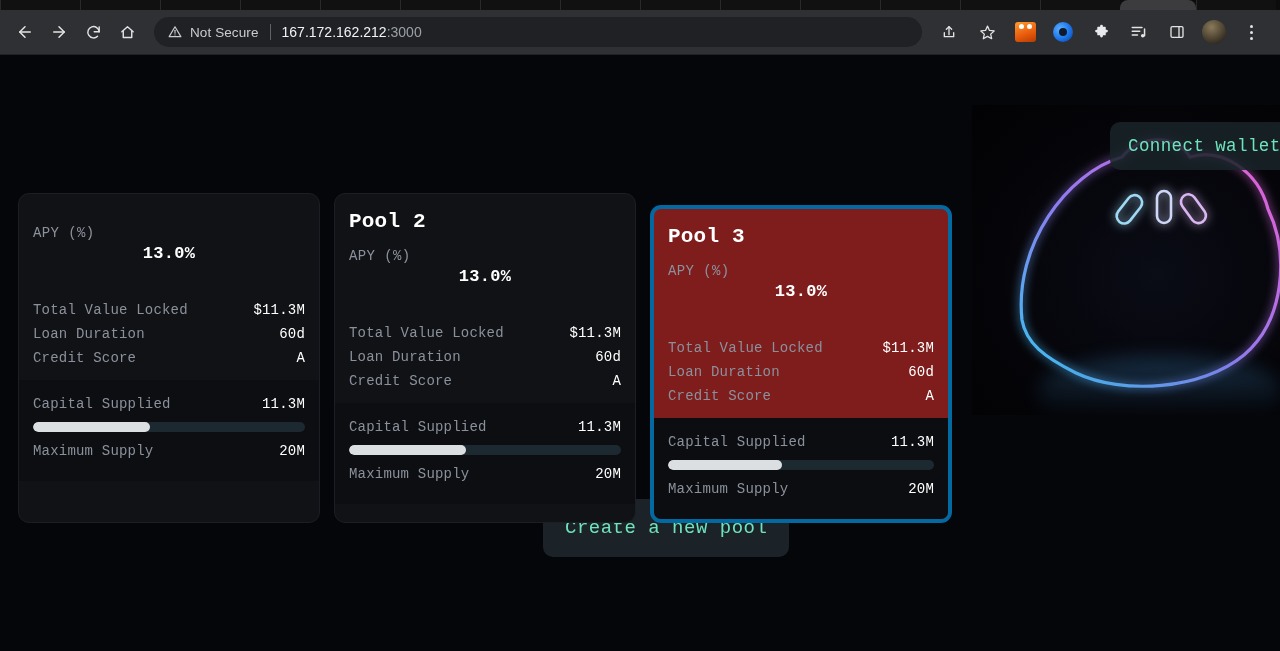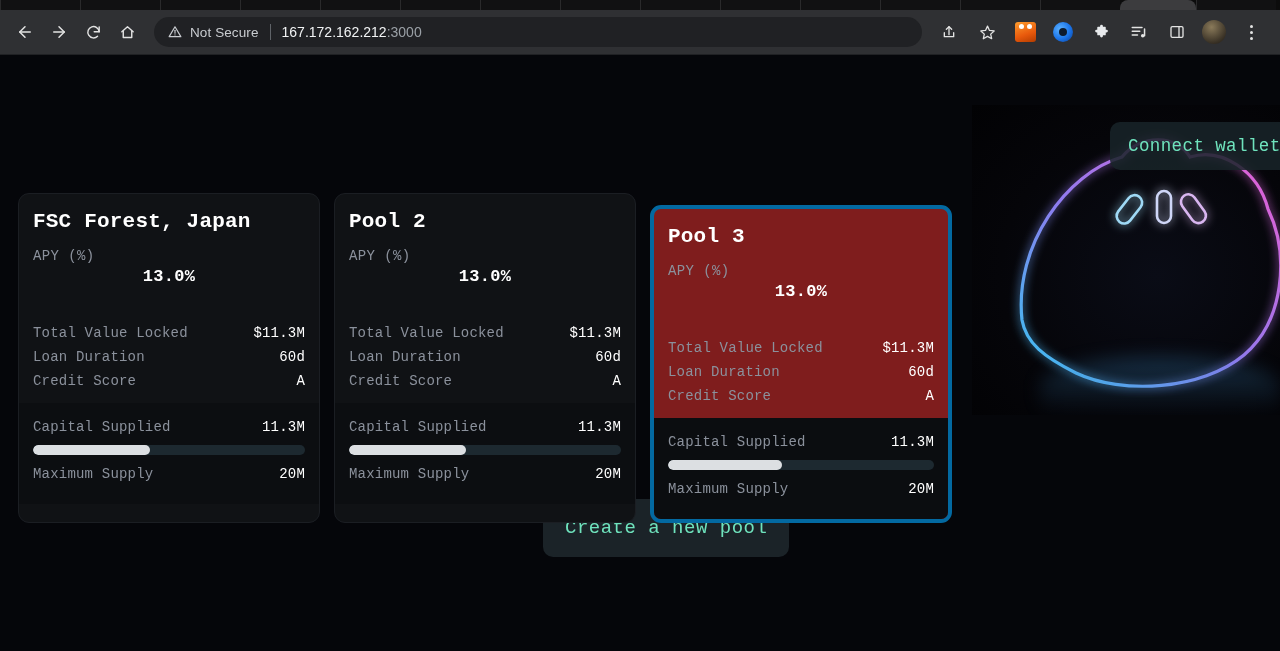--- a/index.html
+++ b/index.html
@@ -315,21 +315,20 @@
       </svg><div></div>
     
     <div class="reflection"></div>
   </div>
 
   <div id="connect-wallet">Connect wallet</div>
 
   <div id="pool-cards">
       <div class="pool-card">
         <div class="card-body">
-          <div class="card-title">FSC Forest, Japan</div>
           <div class="apy-label">APY (%)</div>
           <div class="apy-value">13.0%</div>
           <div class="stats">
             <div class="stat-row">
               <span class="stat-label">Total Value Locked</span>
               <span class="stat-value">$11.3M</span>
             </div>
             <div class="stat-row">
               <span class="stat-label">Loan Duration</span>
               <span class="stat-value">60d</span>

